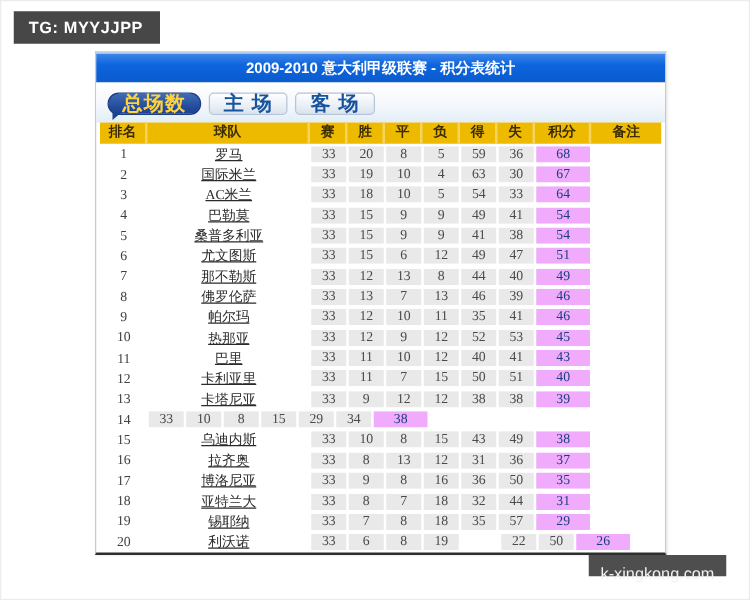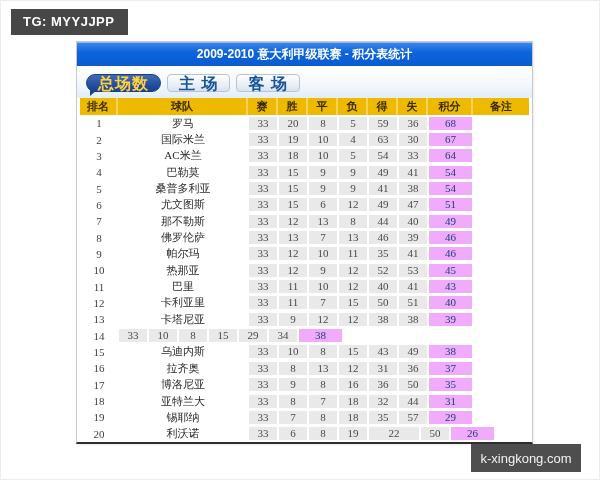--- a/index.html
+++ b/index.html
@@ -17,21 +17,21 @@
     position:absolute; left:10px; top:8px;
     background:#474747; color:#ffffff;
     font-weight:bold; font-size:13px;
     padding:5px 14px 6px 12px;
     letter-spacing:0.5px;
   }
 
   
   .watermark {
     position:absolute; left:470px; top:443px;
-    width:110px; height:28px;
+    width:110px; height:17px;
     background:#4e4e4e; color:#f2f2f2;
     font-size:13px; line-height:30px; text-align:center;
   }
 
   
   .panel {
     position:absolute; left:75px; top:40px;
     width:457px; height:403px;
     background:#ffffff;
     border:1px solid #c9c9c9;
@@ -93,21 +93,21 @@
   }
   .thead .hcell:last-child { border-right:none; }
 
   .trow { display:flex; height:16.35px; align-items:center; }
   .cell { text-align:center; font-size:11px; color:#3f3f3f; overflow:hidden; }
   .cell .box {
     display:block; margin:0 1px; height:13px; line-height:13px;
     background:#e9e9e9; color:#4a4a4a;
   }
   .cell .box.pts { background:#f0abfc; color:#1c3e80; }
-  .team-link { color:#2b2b2b; cursor:pointer; }
+  .team-link { color:#2b2b2b; text-decoration:underline; cursor:pointer; }
 </style>
 </head>
 <body>
 
 <div class="tg-badge">TG: MYYJJPP</div>
 
 <div class="panel">
   <div class="title-bar">2009-2010 意大利甲级联赛 - 积分表统计</div>
 
   <div class="tab-strip" id="tab-strip"><span class="tab active">总场数</span><span class="tab inactive">主 场</span><span class="tab inactive">客 场</span></div>
@@ -627,21 +627,21 @@
           </div>
           <div class="cell" style="width: 30px;">
             <span class="box">6</span>
           </div>
           <div class="cell" style="width: 30px;">
             <span class="box">8</span>
           </div>
           <div class="cell" style="width: 30px;">
             <span class="box">19</span>
           </div>
-          <div class="cell" style="width: 52px;">
+          <div class="cell" style="width: 30px; margin-left: 32px;">
             <span class="box">22</span>
           </div>
           <div class="cell" style="width: 30px;">
             <span class="box">50</span>
           </div>
           <div class="cell" style="width: 45px;">
             <span class="box pts">26</span>
           </div>
           <div class="cell" style="flex: 1 1 0%;"></div>
         </div>

